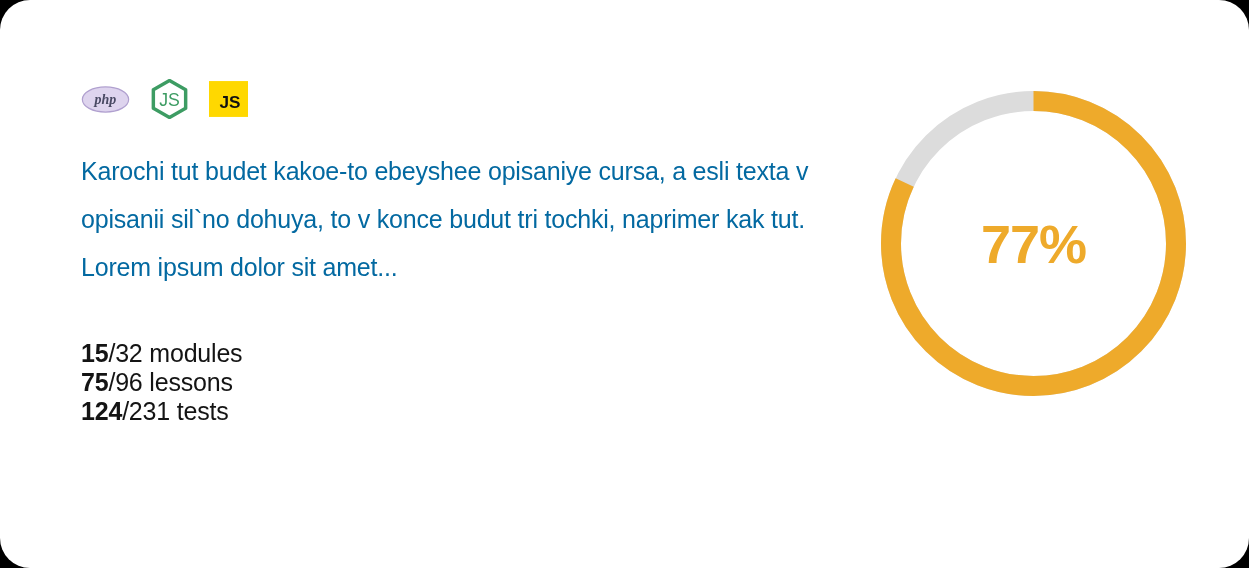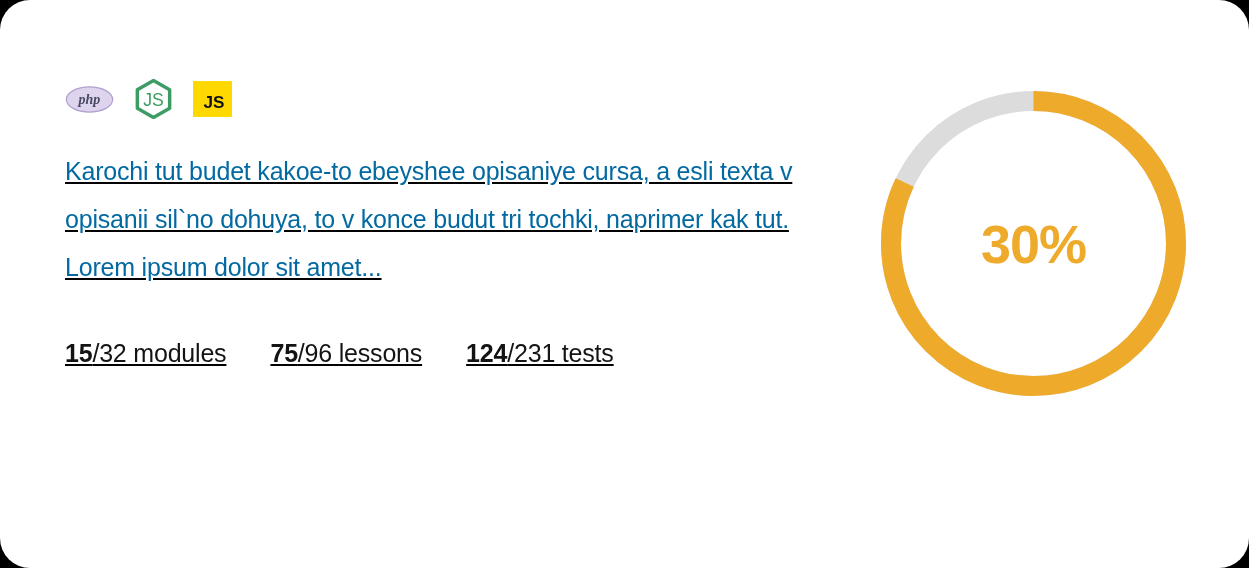--- a/index.html
+++ b/index.html
@@ -22,24 +22,23 @@
     height: 568px;
     background: #ffffff;
     border-radius: 30px;
     box-sizing: border-box;
     overflow: hidden;
   }
 
   
   .content {
     position: absolute;
-    left: 65px;
+    left: 81px;
     top: 78px;
     width: 790px;
-    text-decoration: underline;
   }
 
   .tech-row {
     display: flex;
     align-items: center;
     gap: 20px;
     height: 42px;
   }
 
   .tech-badge {
@@ -89,20 +88,21 @@
     width: 770px;
   }
 
   .stats {
     display: flex;
     align-items: baseline;
     margin-top: 48px;
     font-size: 25px;
     color: #141414;
     letter-spacing: -0.2px;
+    flex-direction: column;
   }
   .stat {
     white-space: nowrap;
     margin-right: 44px;
   }
   .stat:last-child { margin-right: 0; }
   .stat .num {
     font-weight: bold;
   }
   .stat .rest {
@@ -188,16 +188,16 @@
 
     </div>
 
   </div>
 
   <div class="donut-wrap">
     <svg class="donut-svg" viewBox="0 0 305 305" aria-hidden="true">
       <circle cx="152.5" cy="152.5" r="142.5" fill="none" stroke="#dcdcdc" stroke-width="20"></circle>
       <circle id="progress-arc" cx="152.5" cy="152.5" r="142.5" fill="none" stroke="#eeaa2b" stroke-width="20" transform="rotate(-90 152.5 152.5)" stroke-dasharray="734.1902031439346 895.3539062730911"></circle>
     </svg>
-    <div class="donut-label">30%</div>
+    <div class="donut-label">77%</div>
   </div>
 
 </div>
 
 </body></html>

